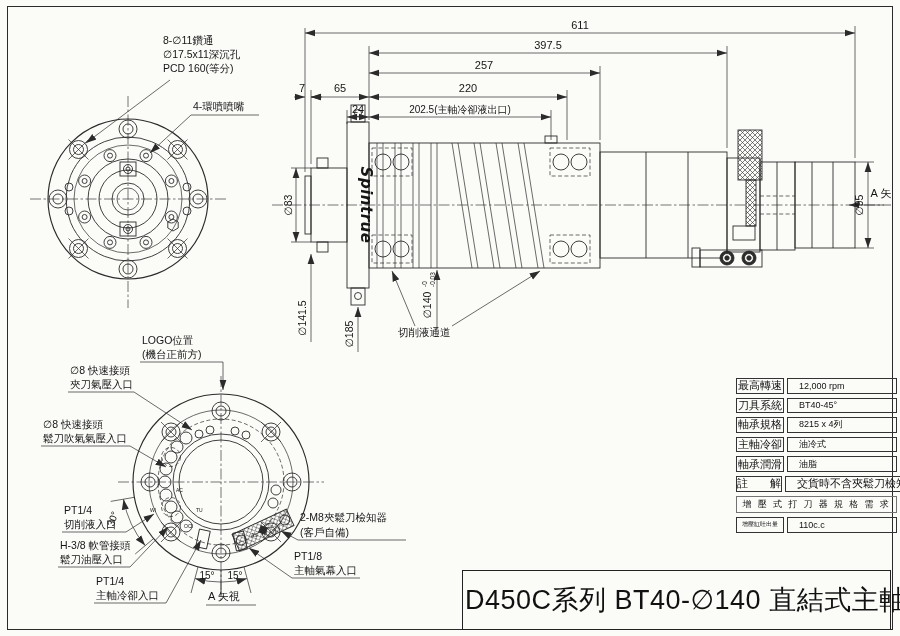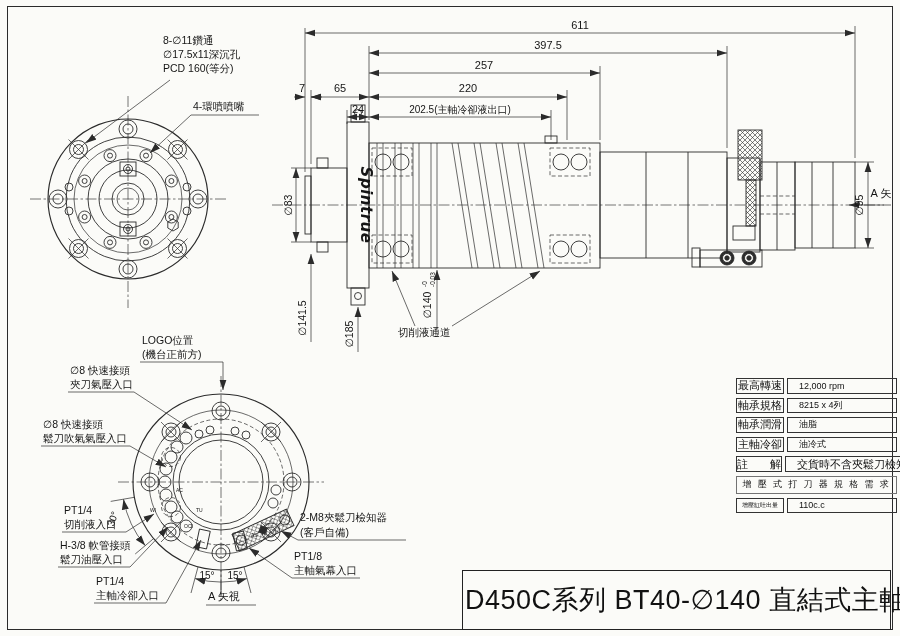--- a/index.html
+++ b/index.html
@@ -356,30 +356,34 @@
     <text class="t5" x="251" y="537">AS</text>
   </g>
 </svg>
 
 <div class="spec">
   <div class="sr">
     <div class="sl">最高轉速</div>
     <div class="sv">12,000 rpm</div>
   </div>
   <div class="sr">
+    <div class="sl">刀具系統</div>
+    <div class="sv">BT40-45°</div>
+  </div>
+  <div class="sr">
     <div class="sl">軸承規格</div>
     <div class="sv">8215 x 4列</div>
   </div>
   <div class="sr">
+    <div class="sl">主軸冷卻</div>
+    <div class="sv">油冷式</div>
+  </div>
+  <div class="sr">
     <div class="sl">軸承潤滑</div>
     <div class="sv">油脂</div>
-  </div>
-  <div class="sr">
-    <div class="sl">主軸冷卻</div>
-    <div class="sv">油冷式</div>
   </div>
   <div class="sr">
     <div class="sl">註　　解</div>
     <div class="sv sv7">交貨時不含夾鬆刀檢知器</div>
   </div>
   <div class="sh">增 壓 式 打 刀 器 規 格 需 求</div>
   <div class="sr">
     <div class="sl sl2">增壓缸吐出量</div>
     <div class="sv">110c.c</div>
   </div>

